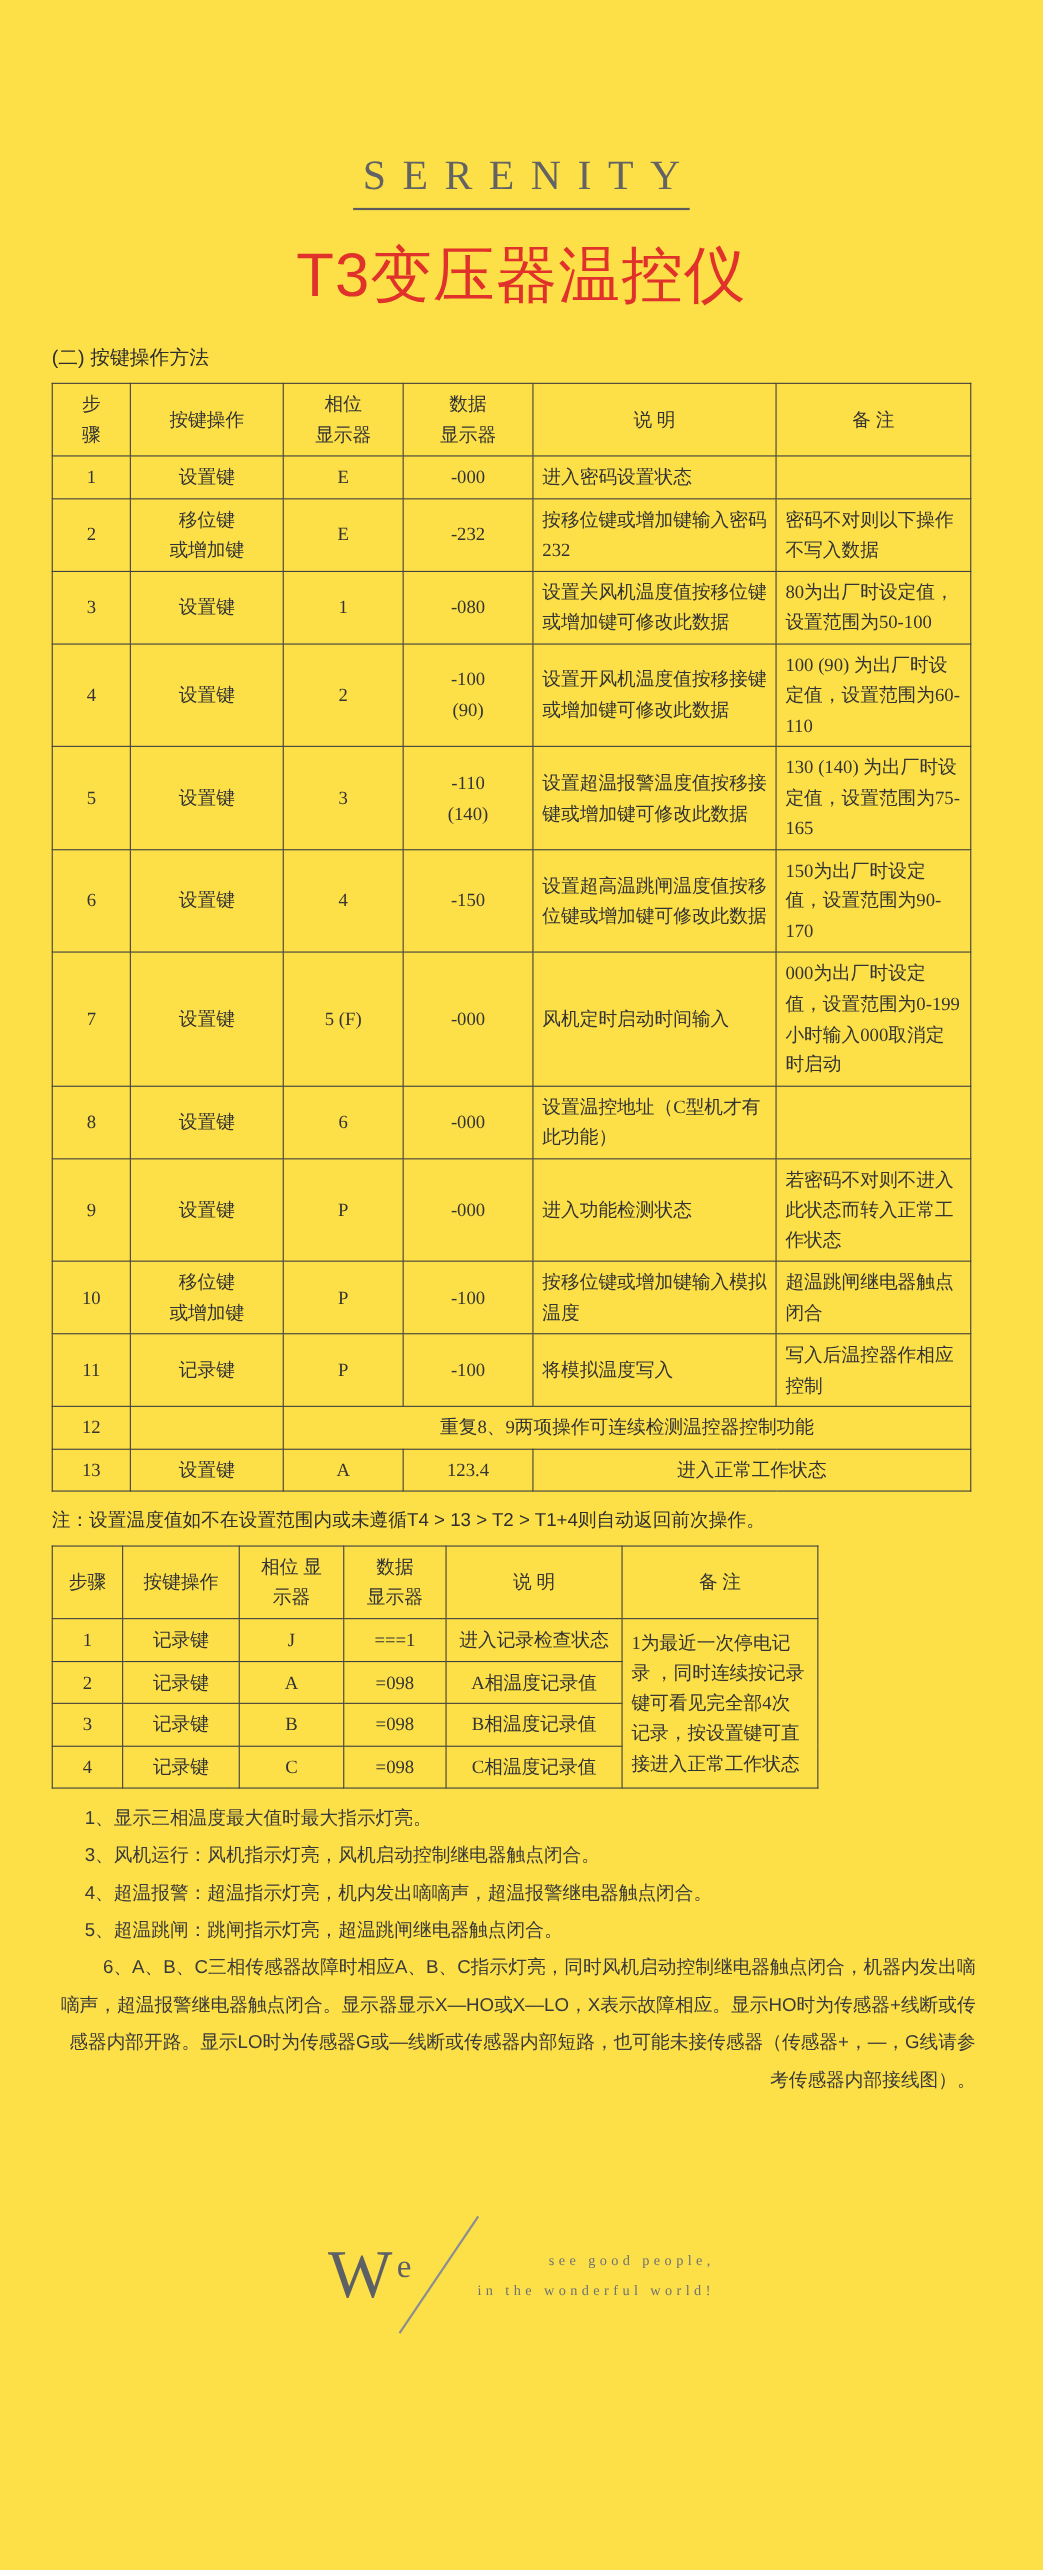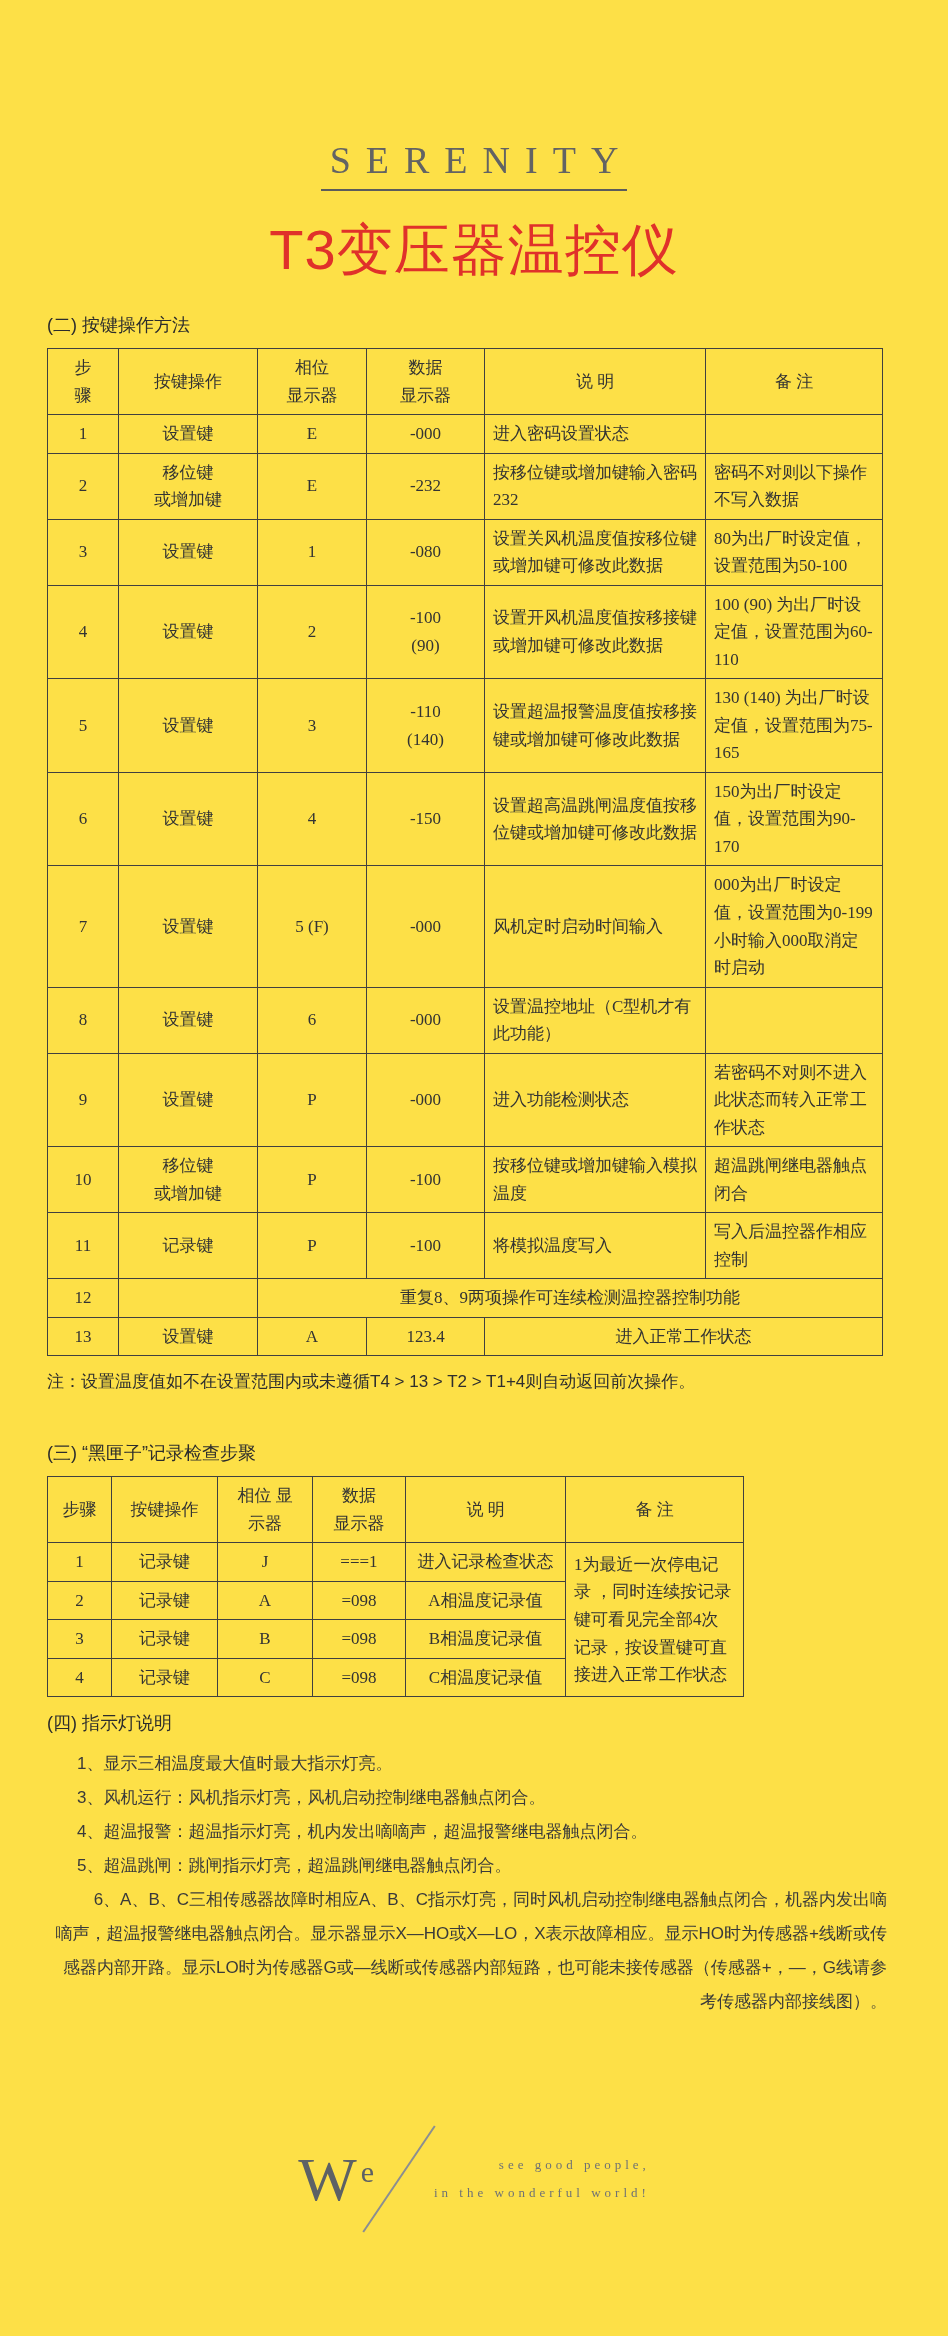--- a/index.html
+++ b/index.html
@@ -184,21 +184,20 @@
             <td>13</td>
             <td>设置键</td>
             <td>A</td>
             <td>123.4</td>
             <td colspan="2">进入正常工作状态</td>
           </tr>
         </tbody>
     </table>
     <p class="note">注：设置温度值如不在设置范围内或未遵循T4 &gt; 13 &gt; T2 &gt; T1+4则自动返回前次操作。</p>
 
-    <h2 class="sec-h s3">(三) “黑匣子”记录检查步聚</h2>
     <table>
       <colgroup>
         <col style="width:64px">
           <col style="width:106px">
           <col style="width:95px">
         <col style="width:93px">
           <col style="width:160px">
           <col style="width:178px">
       </colgroup>
       <thead>
@@ -239,21 +238,20 @@
           <tr>
             <td>4</td>
             <td>记录键</td>
             <td>C</td>
             <td>=098</td>
             <td>C相温度记录值</td>
           </tr>
         </tbody>
     </table>
 
-    <h2 class="sec-h s4">(四) 指示灯说明</h2>
     <div class="ind-list">
         <div class="li">1、显示三相温度最大值时最大指示灯亮。</div>
         <div class="li">3、风机运行：风机指示灯亮，风机启动控制继电器触点闭合。</div>
         <div class="li">4、超温报警：超温指示灯亮，机内发出嘀嘀声，超温报警继电器触点闭合。</div>
         <div class="li">5、超温跳闸：跳闸指示灯亮，超温跳闸继电器触点闭合。</div>
         <div class="li">6、A、B、C三相传感器故障时相应A、B、C指示灯亮，同时风机启动控制继电器触点闭合，机器内发出嘀嘀声，超温报警继电器触点闭合。显示器显示X—HO或X—LO，X表示故障相应。显示HO时为传感器+线断或传感器内部开路。显示LO时为传感器G或—线断或传感器内部短路，也可能未接传感器（传感器+，—，G线请参考传感器内部接线图）。</div>
       </div>
 
   </div>
 

